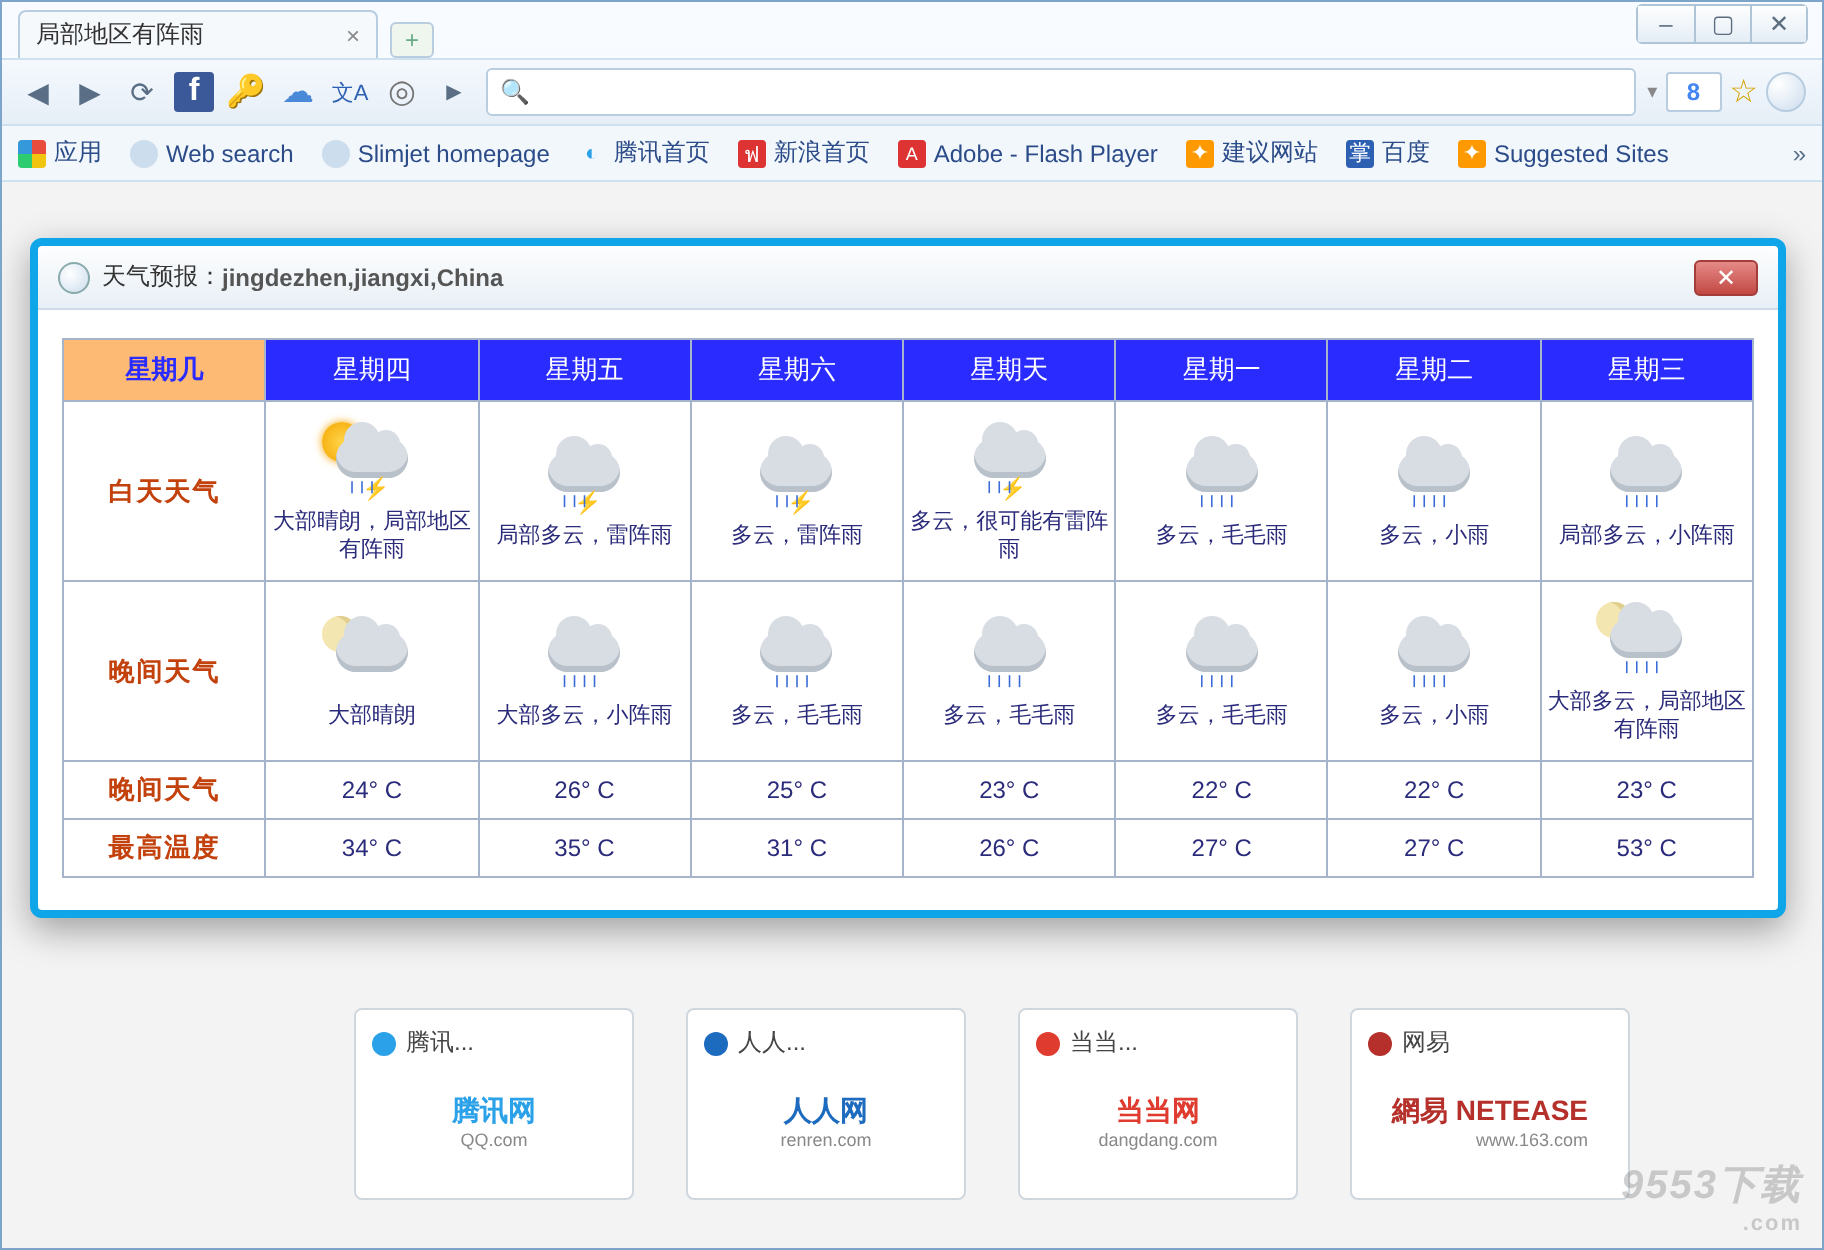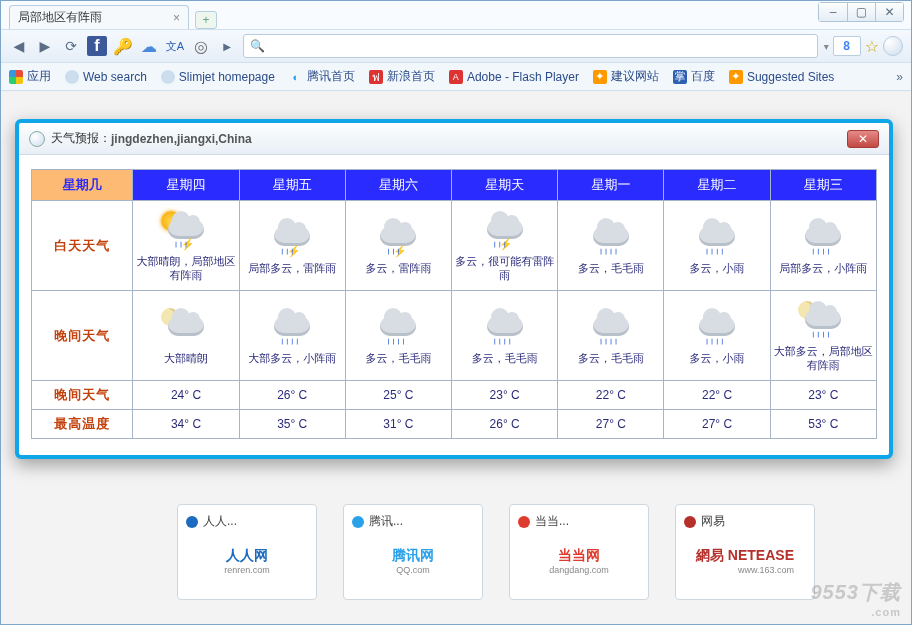--- a/index.html
+++ b/index.html
@@ -304,44 +304,44 @@
                 <td>53° C</td>
               </tr>
             </tbody>
         </table>
       </div>
     </div>
 
     <div class="sites" id="sites">
         <div class="site">
           <div class="top">
+            <span class="dot" style="background:#2aa1e8;"></span>
+            <span>腾讯...</span>
+          </div>
+          <div class="logo">
+            <div style="text-align:center;">
+              <div style="color:#2aa1e8;font-weight:bold;font-size:14px;">腾讯网</div>
+              <div style="font-size:9px;color:#888;">QQ.com</div>
+            </div>
+          </div>
+        </div>
+        <div class="site">
+          <div class="top">
             <span class="dot" style="background:#1d6bbf;"></span>
             <span>人人...</span>
           </div>
           <div class="logo">
             <div style="text-align:center;">
               <div style="color:#1d6bbf;font-weight:bold;font-size:14px;">人人网</div>
               <div style="font-size:9px;color:#888;">renren.com</div>
             </div>
           </div>
         </div>
         <div class="site">
           <div class="top">
-            <span class="dot" style="background:#2aa1e8;"></span>
-            <span>腾讯...</span>
-          </div>
-          <div class="logo">
-            <div style="text-align:center;">
-              <div style="color:#2aa1e8;font-weight:bold;font-size:14px;">腾讯网</div>
-              <div style="font-size:9px;color:#888;">QQ.com</div>
-            </div>
-          </div>
-        </div>
-        <div class="site">
-          <div class="top">
             <span class="dot" style="background:#e03b2f;"></span>
             <span>当当...</span>
           </div>
           <div class="logo">
             <div style="text-align:center;">
               <div style="color:#e03b2f;font-weight:bold;font-size:14px;">当当网</div>
               <div style="font-size:9px;color:#888;">dangdang.com</div>
             </div>
           </div>
         </div>

